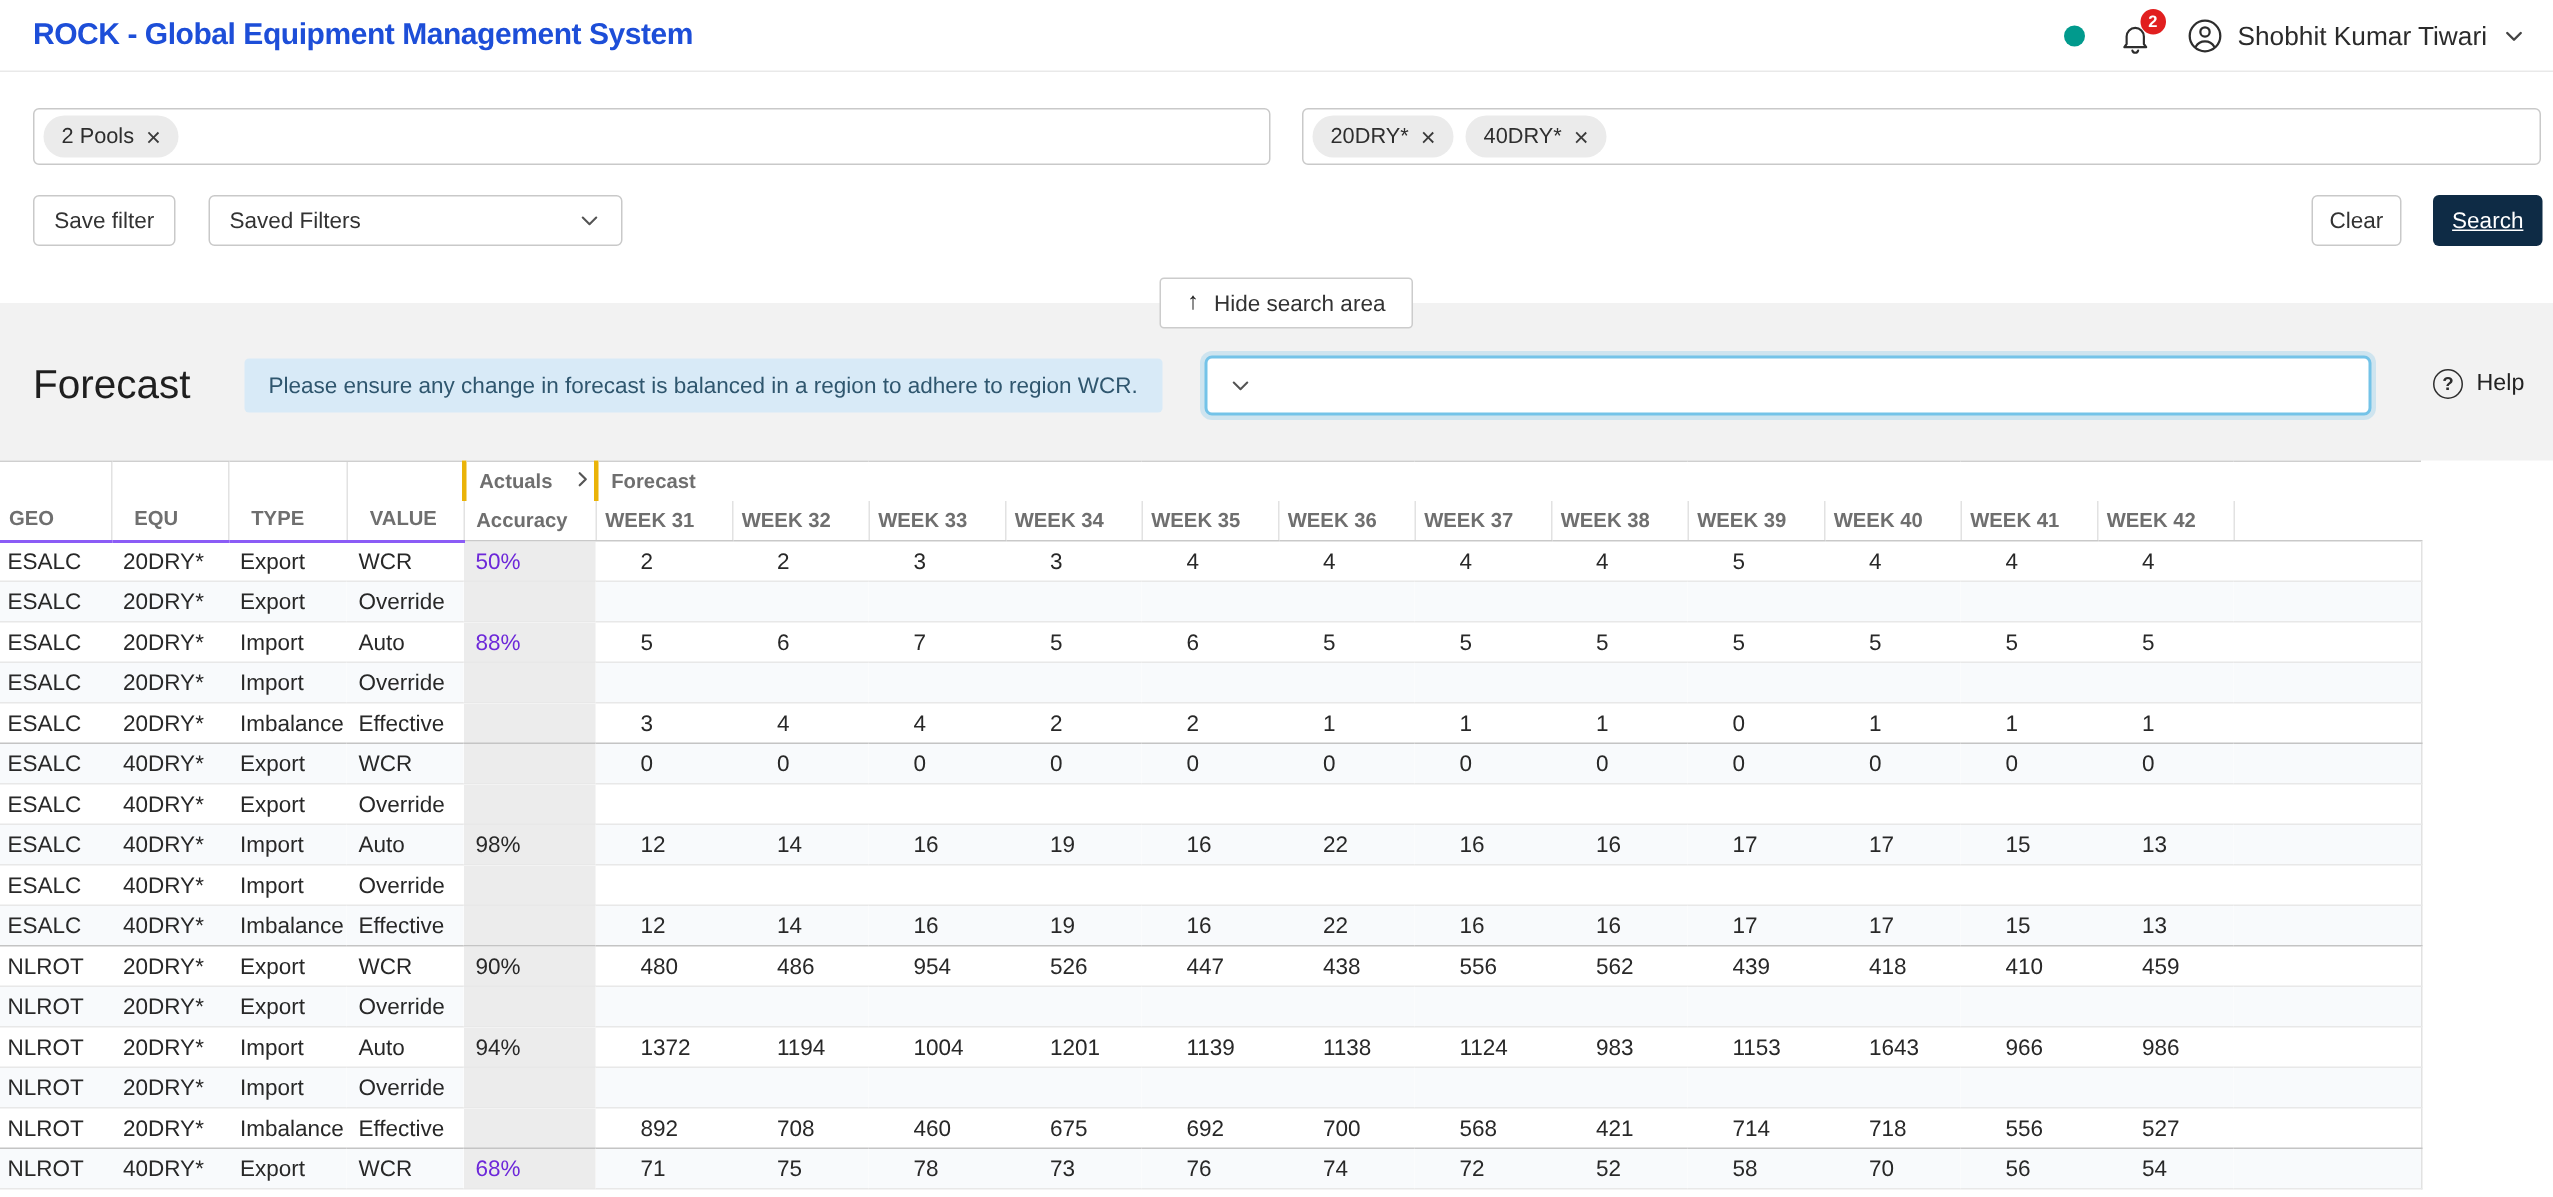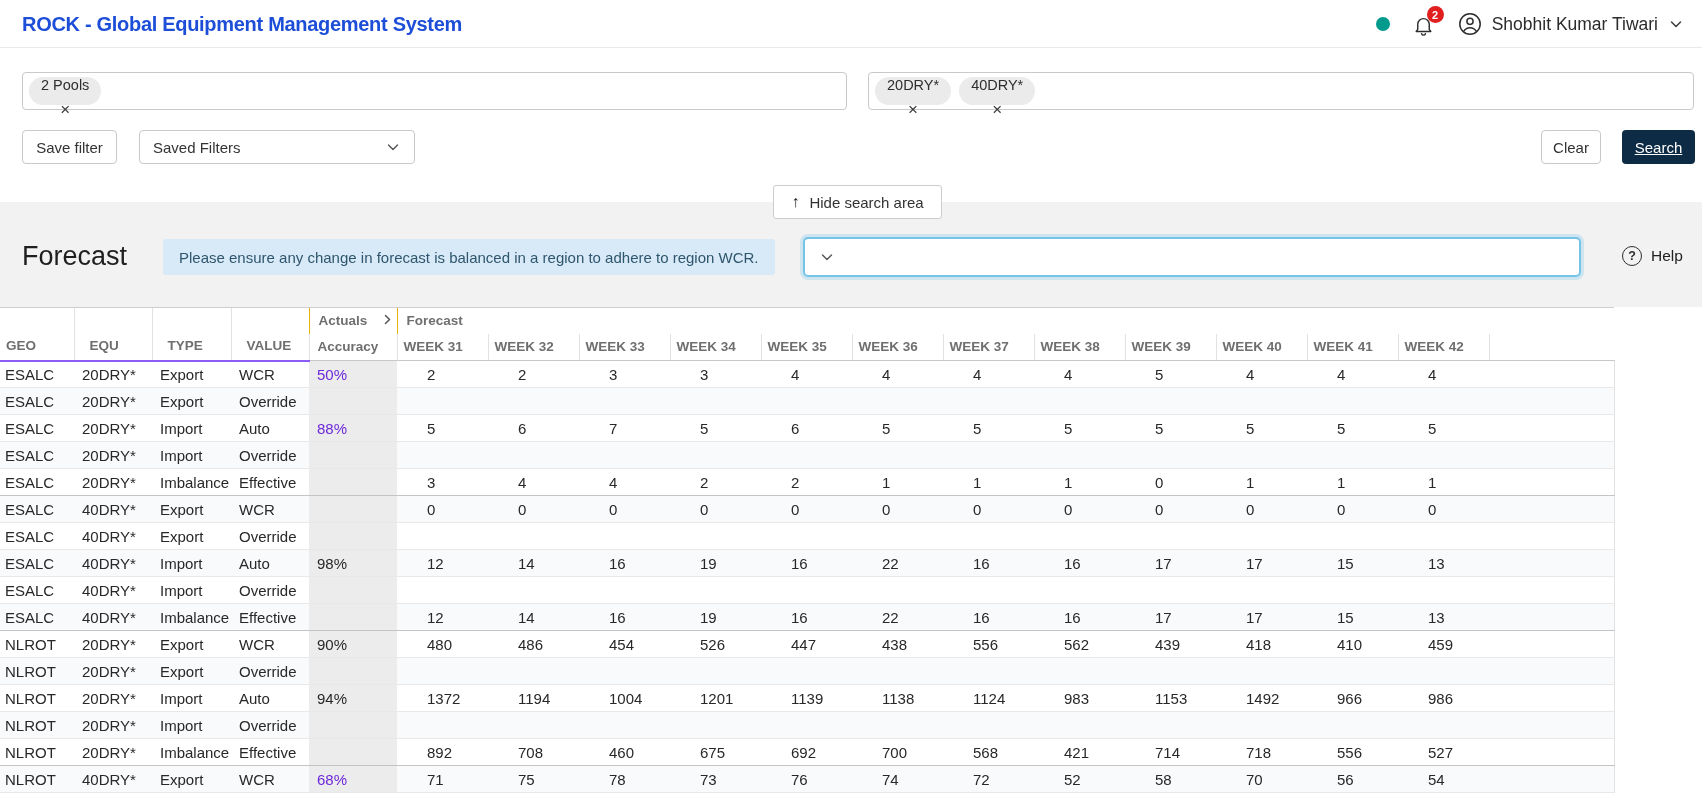--- a/index.html
+++ b/index.html
@@ -25,21 +25,21 @@
   .user-name { font-size:17.5px; color:#2b2b2b; }
   .chev { width:16px; height:16px; }
 
   
   .filter-input { position:absolute; height:38px; background:#fff;
     border:1px solid #c9c9c9; border-radius:4px; display:flex; align-items:center;
     padding:0 6px; gap:8px; }
   .fi-1 { left:22px; top:72px; width:825px; }
   .fi-2 { left:868px; top:72px; width:826px; }
   .chip { background:#ebebeb; border-radius:15px; height:28px; display:inline-flex;
-    align-items:center; gap:8px; padding:0 12px; font-size:14.5px; color:#2e2e2e;flex-direction:column; }
+    align-items:center; gap:8px; padding:0 12px; font-size:14.5px; color:#2e2e2e; }
   .chip .x { font-size:17px; line-height:1; color:#3a3a3a; cursor:pointer; }
 
   .btn { position:absolute; top:130px; height:34px; background:#fff;
     border:1px solid #c9c9c9; border-radius:4px; display:flex; align-items:center;
     justify-content:center; font-size:15px; color:#333; cursor:pointer; }
   .btn-save { left:22px; width:95px; }
   .select-ctl { position:absolute; top:130px; left:139px; width:276px; height:34px;
     background:#fff; border:1px solid #c9c9c9; border-radius:4px; display:flex;
     align-items:center; justify-content:space-between; padding:0 13px; font-size:15px;
     color:#333; cursor:pointer; }
@@ -74,21 +74,21 @@
 
   
   .grid-wrap { position:absolute; left:0; top:307px; width:1614px; }
   table { border-collapse:collapse; table-layout:fixed; width:1614px; font-size:15px; }
   th { font-weight:700; color:#6f6f6f; font-size:13.5px; text-align:left; }
   thead tr.group-row { height:26px; }
   thead tr.group-row th { border-top:1px solid #cfcfcf; }
   th.left-h { vertical-align:bottom; padding:0 0 7px 15px; border-left:1px solid #e2e2e2;
     border-bottom:2px solid #8b5cf6; }
   th.left-h:first-child { border-left:none; padding-left:6px; }
-  th.group-h { border-left:1px solid #eab308; padding-left:9px; vertical-align:middle;margin-left:48px; }
+  th.group-h { border-left:3px solid #eab308; padding-left:9px; vertical-align:middle;margin-left:48px; }
   th.group-h .gchev { width:13px; height:13px; margin-left:14px; vertical-align:-1px;
     cursor:pointer; }
   thead tr.week-row th { height:27px; vertical-align:middle; padding-left:6px;
     border-left:1px solid #e2e2e2; border-bottom:1px solid #c9c9c9; }
   thead tr.week-row th.acc-h { padding-left:8px; }
   tbody tr { height:27px;margin-top:16px; }
   tbody td { border-bottom:1px solid #e8e8e8; padding:0 0 0 8px; color:#282828;
     white-space:nowrap; overflow:hidden; }
   tbody tr:nth-child(even) td { background:#f8fafc; }
   td.geo { padding-left:5px; }
@@ -427,21 +427,21 @@
             <td></td>
           </tr>
           <tr>
             <td class="geo">NLROT</td>
             <td>20DRY*</td>
             <td>Export</td>
             <td>WCR</td>
             <td class="acc">90%</td>
             <td class="wk">480</td>
             <td class="wk">486</td>
-            <td class="wk">454</td>
+            <td class="wk">954</td>
             <td class="wk">526</td>
             <td class="wk">447</td>
             <td class="wk">438</td>
             <td class="wk">556</td>
             <td class="wk">562</td>
             <td class="wk">439</td>
             <td class="wk">418</td>
             <td class="wk">410</td>
             <td class="wk">459</td>
             <td></td>
@@ -474,21 +474,21 @@
             <td class="acc">94%</td>
             <td class="wk">1372</td>
             <td class="wk">1194</td>
             <td class="wk">1004</td>
             <td class="wk">1201</td>
             <td class="wk">1139</td>
             <td class="wk">1138</td>
             <td class="wk">1124</td>
             <td class="wk">983</td>
             <td class="wk">1153</td>
-            <td class="wk">1492</td>
+            <td class="wk">1643</td>
             <td class="wk">966</td>
             <td class="wk">986</td>
             <td></td>
           </tr>
           <tr>
             <td class="geo">NLROT</td>
             <td>20DRY*</td>
             <td>Import</td>
             <td>Override</td>
             <td class="acc"></td>

